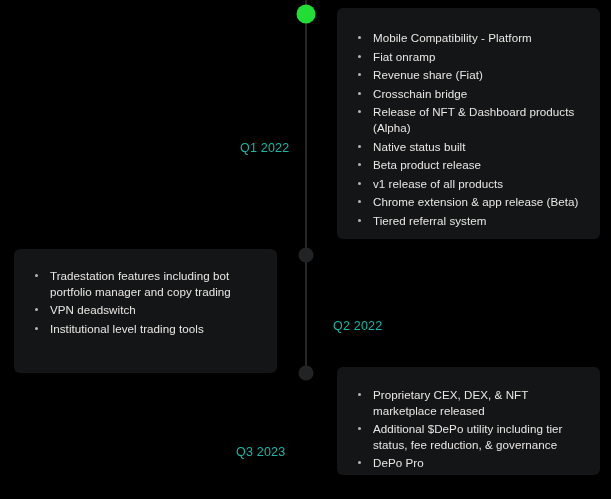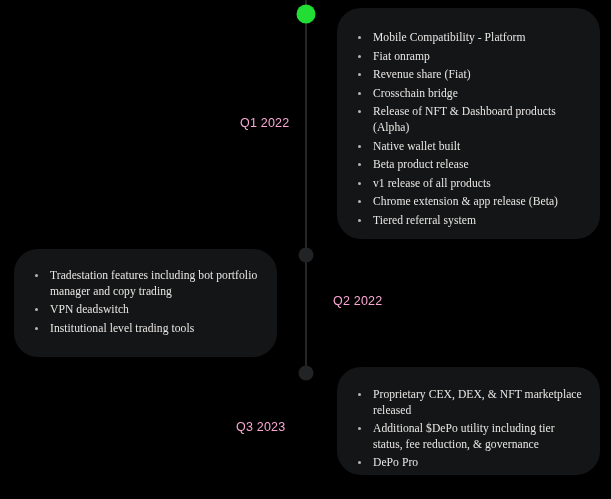--- a/index.html
+++ b/index.html
@@ -56,48 +56,48 @@
     top: 373px;
     width: 15px;
     height: 15px;
     background: #222325;
   }
 
   
   .quarter-label {
     position: absolute;
     font-size: 12.5px;
-    color: #f9a8d4;
+    color: #14b8a6;
     letter-spacing: 0.2px;
     white-space: nowrap;
+    margin-top: 25px;
   }
   .label-q1 { left: 240px; top: 116px; }
   .label-q2 { left: 333px; top: 294px; }
   .label-q3 { left: 236px; top: 420px; }
 
   
   .card {
     position: absolute;
     background: #141517;
-    border-radius: 24px;
+    border-radius: 6px;
     box-sizing: border-box;
-    font-family: Liberation Serif, serif;
   }
   .card-q1 {
     left: 337px;
     top: 8px;
     width: 263px;
     height: 231px;
     padding: 22px 16px 18px 18px;
   }
   .card-q2 {
     left: 14px;
     top: 249px;
     width: 263px;
-    height: 108px;
+    height: 124px;
     padding: 19px 16px 16px 18px;
   }
   .card-q3 {
     left: 337px;
     top: 367px;
     width: 263px;
     height: 108px;
     padding: 20px 16px 16px 18px;
   }
 
@@ -141,21 +141,21 @@
   <div class="quarter-label label-q2">Q2 2022</div>
   <div class="quarter-label label-q3">Q3 2023</div>
 
   <div class="card card-q1">
     <ul class="bullet-list">
         <li>Mobile Compatibility - Platform</li>
         <li>Fiat onramp</li>
         <li>Revenue share (Fiat)</li>
         <li>Crosschain bridge</li>
         <li>Release of NFT &amp; Dashboard products (Alpha)</li>
-        <li>Native wallet built</li>
+        <li>Native status built</li>
         <li>Beta product release</li>
         <li>v1 release of all products</li>
         <li>Chrome extension &amp; app release (Beta)</li>
         <li>Tiered referral system</li>
       </ul>
   </div>
 
   <div class="card card-q2">
     <ul class="bullet-list">
         <li>Tradestation features including bot portfolio manager and copy trading</li>

